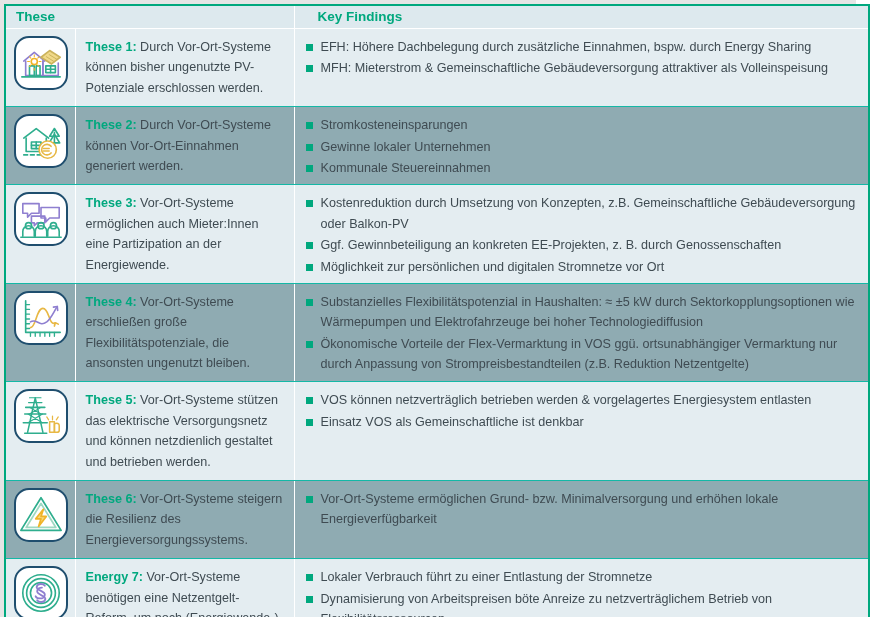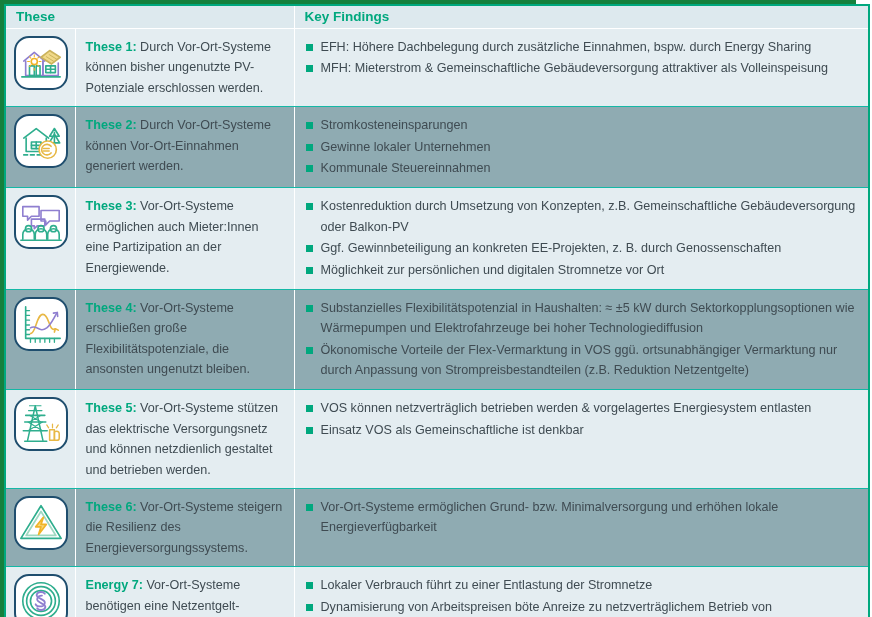--- a/index.html
+++ b/index.html
@@ -6,21 +6,21 @@
   html, body {
     margin: 0; padding: 0;
     width: 872px; height: 617px;
     background: #ffffff;
     font-family: "Liberation Sans", sans-serif;
   }
   #table-wrap {
     width: 856px;
     height: 617px;
     padding: 4px;
-    background: #15803d;
+    background: #e5e5e5;
   }
   table.findings {
     width: 864px;
     height: 609px;
     border-collapse: collapse;
     table-layout: fixed;
     border: 2px solid #00a87e;
   }
   col.c-icon  { width: 70px; }
   col.c-these { width: 219px; }
@@ -32,41 +32,41 @@
     color: #00a87e;
     font-size: 13.5px;
     font-weight: bold;
     text-align: left;
     padding: 3px 8px 4px 8px;
     height: 22px;
     vertical-align: middle;
     border-bottom: 1px solid #ffffff;
   }
   th.th-these { border-right: 1px solid #ffffff; padding-left: 10px; }
-  th.th-key   { padding-left: 10px; }
+  th.th-key   { padding-left: 23px; }
 
   
   td {
     vertical-align: top;
     border-bottom: 1px solid #14b8a6;
   }
   td.icon-cell {
     padding: 7px 0 7px 8px;
     text-align: left;
     border-right: 1px solid #ffffff;
   }
   td.these-cell {
     padding: 8px 10px 8px 10px;
     font-size: 12.6px;
     line-height: 1.62;
     color: #3f4b52;
     border-right: 1px solid #ffffff;
   }
   td.key-cell {
-    padding: 8px 10px 8px 10px;
+    padding: 8px 10px 2px 10px;
     font-size: 12.6px;
     line-height: 1.62;
     color: #3f4b52;
   }
   tr.row-light td { background: #e4edf1; }
   tr.row-dark  td { background: #8fabb2; }
 
   tr:last-child td { border-bottom: none; }
 
   .these-label {

